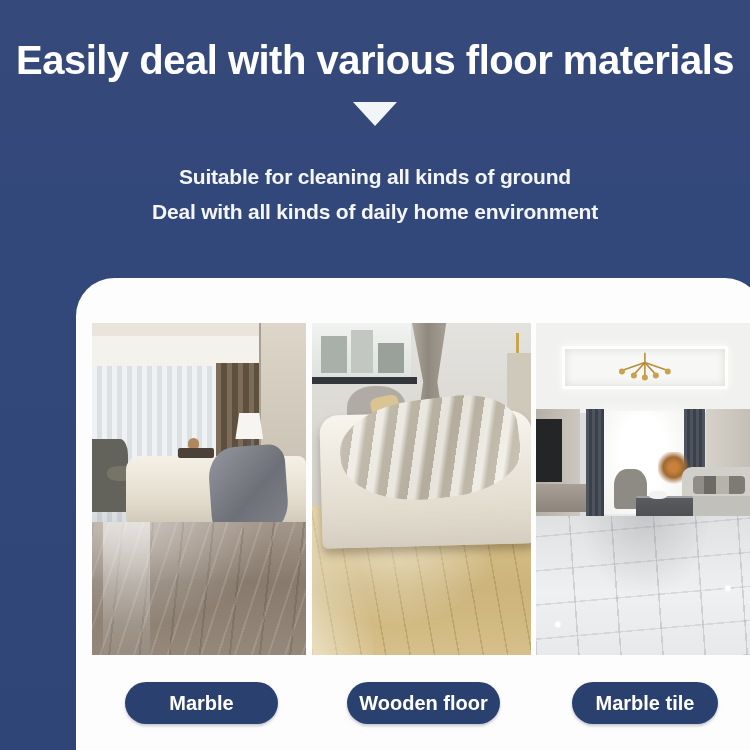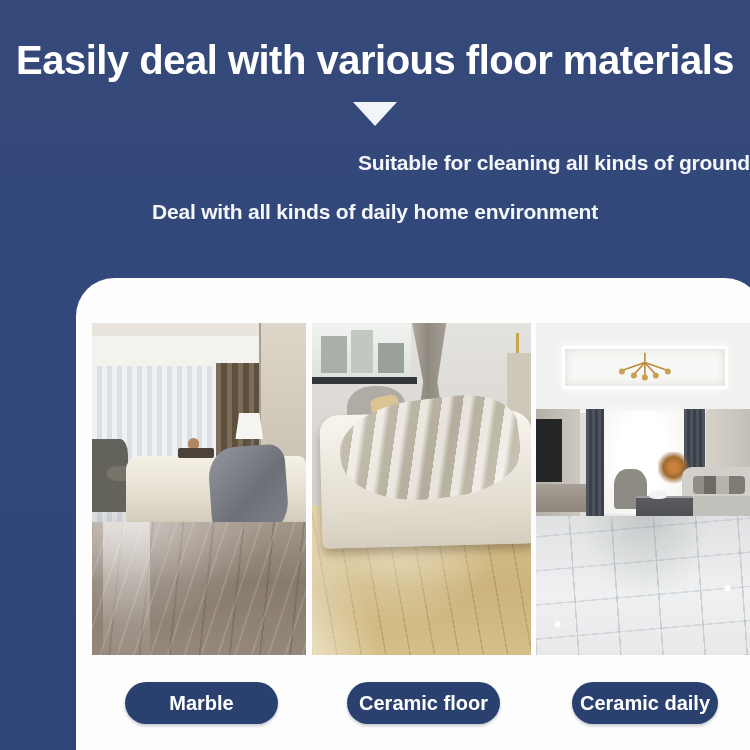--- a/index.html
+++ b/index.html
@@ -25,21 +25,21 @@
     border-left:22px solid transparent;
     border-right:22px solid transparent;
     border-top:24px solid #f2f5f8;
   }
   .subtitle {
     position:absolute; left:0; width:750px;
     text-align:center; color:#f4f6f9;
     font-size:21px; font-weight:700; letter-spacing:-0.2px;
     line-height:26px;
   }
-  .subtitle.s1 { top:150px;text-align:right; }
+  .subtitle.s1 { top:164px; }
   .subtitle.s2 { top:199px; }
 
   
   .card {
     position:absolute; left:28px; top:278px;
     width:687px; height:472px;
     background:#fdfdfd;
     border-radius:38px 38px 0 0;
     margin-left:48px;
   }
@@ -260,17 +260,17 @@
       <div class="p3-plant"></div>
       <div class="p3-sofa-back"></div>
       <div class="p3-pillows"></div>
       <div class="p3-sofa-seat"></div>
       <div class="p3-coffee-table"></div>
       <div class="p3-table-object"></div>
       <div class="p3-tile-floor"></div>
     </div>
 
     <button class="pill" id="pill1">Marble</button>
-    <button class="pill" id="pill2">Ceramic floor</button>
-    <button class="pill" id="pill3">Ceramic daily</button>
+    <button class="pill" id="pill2">Wooden floor</button>
+    <button class="pill" id="pill3">Marble tile</button>
 
   </div>
 </div>
 
 </body></html>

